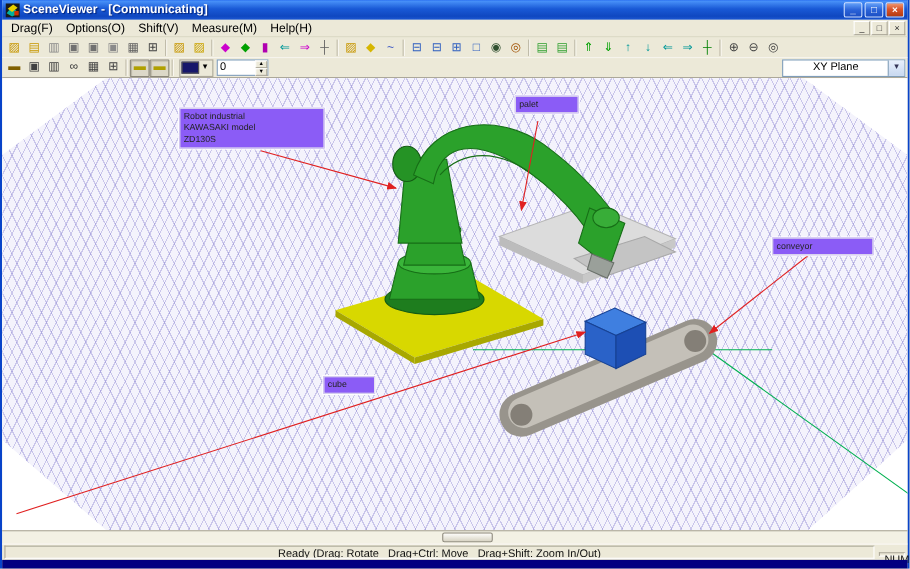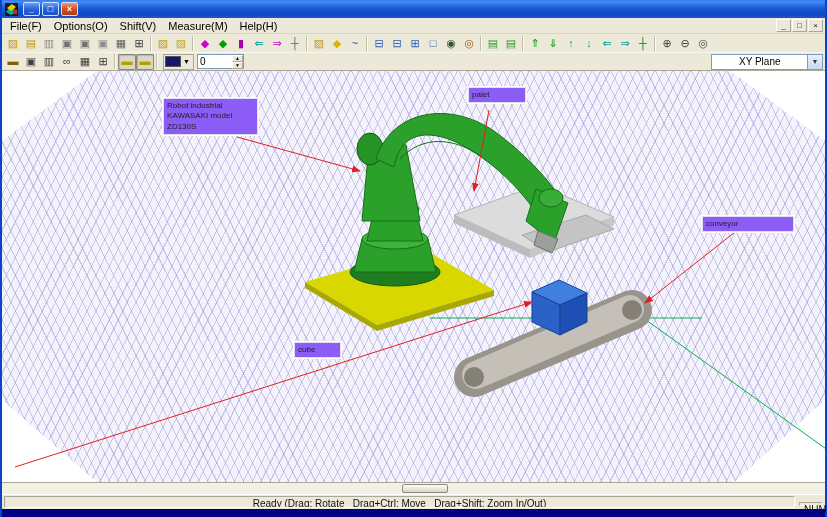--- a/index.html
+++ b/index.html
@@ -70,28 +70,29 @@
 
 <div id="app">
 
   <div id="titlebar">
     <svg id="app-icon" viewBox="0 0 13 13">
       <rect x="0" y="0" width="13" height="13" fill="#1a1a1a"></rect>
       <polygon points="1,9 6,3 12,9 6,12" fill="#00b0a0"></polygon>
       <polygon points="2,5 7,1 11,4 6,8" fill="#e8d000"></polygon>
       <rect x="8" y="7" width="4" height="4" fill="#d03000"></rect>
     </svg>
+    <span id="title-text">SceneViewer - [Communicating]</span>
     <div class="winbtn">_</div>
     <div class="winbtn">□</div>
     <div class="winbtn close">×</div>
   </div>
 
   <div id="menubar">
 
-    <div class="menu-item">File(F)</div>
+    <div class="menu-item">Drag(F)</div>
       <div class="menu-item">Options(O)</div>
       <div class="menu-item">Shift(V)</div>
       <div class="menu-item">Measure(M)</div>
       <div class="menu-item">Help(H)</div>
       <div id="mdi-buttons">
       <div class="mdibtn">_</div>
       <div class="mdibtn">□</div>
       <div class="mdibtn">×</div>
     </div>
   </div>
@@ -320,21 +321,21 @@
       </g>
 
       <g stroke-width="1">
         <line x1="235" y1="66" x2="358" y2="100" marker-end="url(#arrow)" stroke="#e02020"></line>
         <line x1="487" y1="39" x2="472" y2="120" marker-end="url(#arrow)" stroke="#e02020"></line>
         <line x1="733" y1="161" x2="643" y2="232" marker-end="url(#arrow)" stroke="#e02020"></line>
         <line x1="13" y1="396" x2="530" y2="231" marker-end="url(#arrow)" stroke="#e02020"></line>
       </g>
     </svg>
 
-    <div class="scene-label" style="left:161px; top:27px; width:95px;">
+    <div class="scene-label" style="left:161px; top:27px; width:132px;">
       <div>Robot industrial</div>
       <div>KAWASAKI model</div>
       <div>ZD130S</div>
     </div>
     <div class="scene-label" style="left:466px; top:16px; width:58px;">palet</div>
     <div class="scene-label" style="left:700px; top:145px; width:92px;">conveyor</div>
     <div class="scene-label" style="left:292px; top:271px; width:47px;">cube</div>
   </div>
 
   <div id="hscroll">

